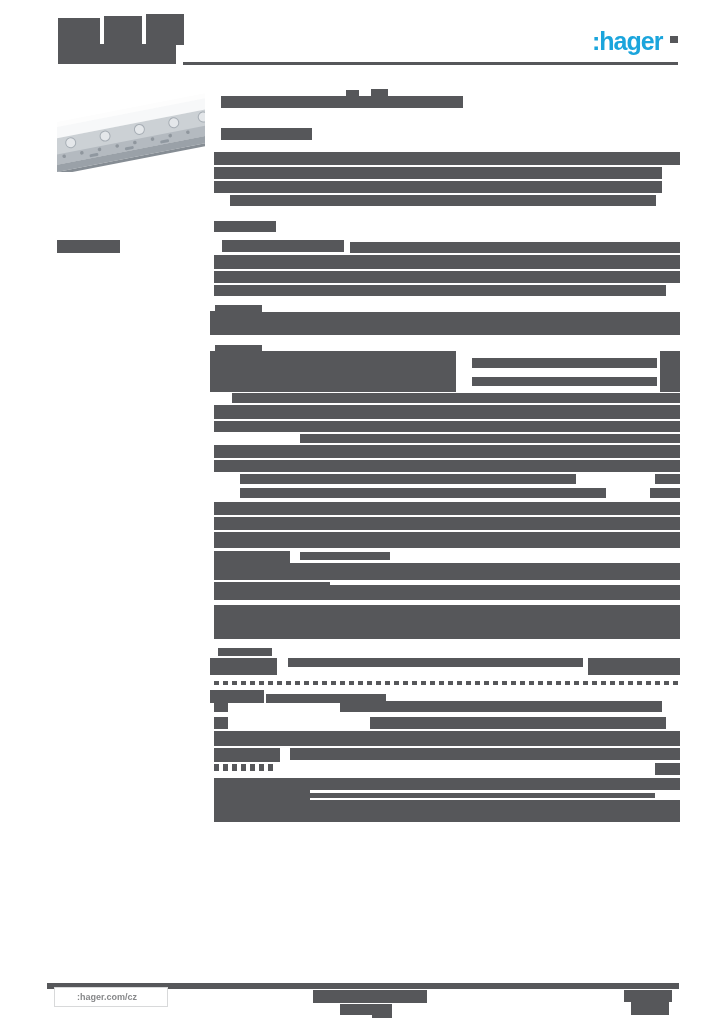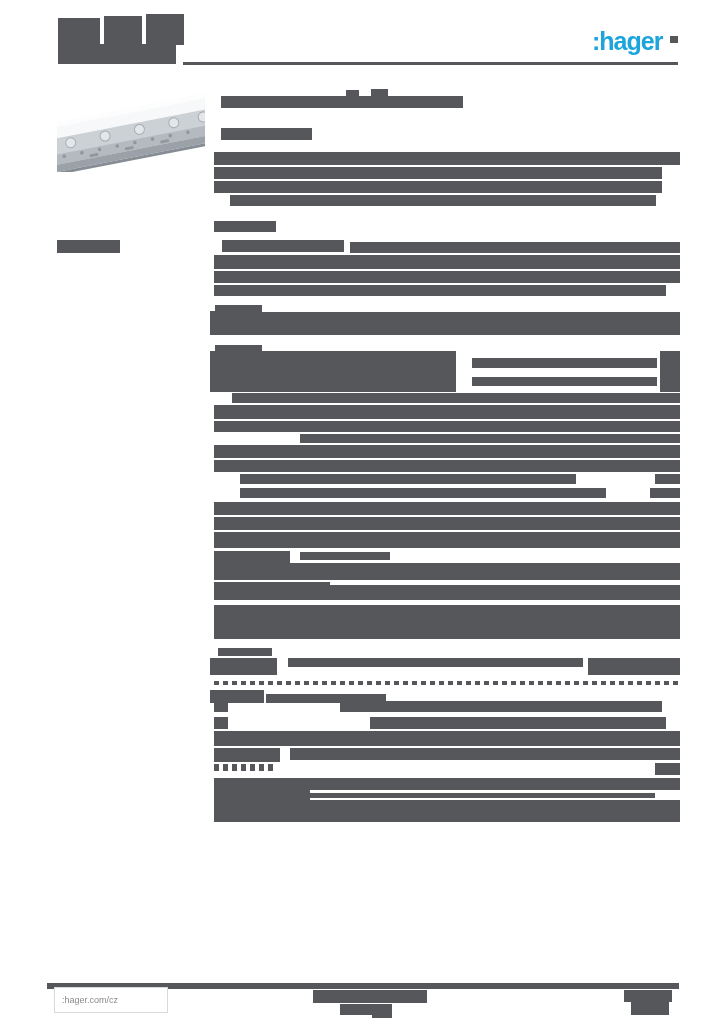--- a/index.html
+++ b/index.html
@@ -16,23 +16,23 @@
   }
   .rule{position:absolute;background:var(--rule,#56575a);}
   .logo{
     position:absolute;left:592px;top:28px;width:86px;height:26px;
     color:var(--blue,#1ba5dc);
     font-size:25px;font-weight:bold;letter-spacing:-1px;line-height:26px;
     font-family:"Liberation Sans", sans-serif;
   }
   .photo{position:absolute;left:57px;top:84px;width:148px;height:88px;overflow:hidden;}
   .footer-box{
-    position:absolute;left:54px;top:987px;width:114px;height:26px;
+    position:absolute;left:54px;top:987px;width:114px;height:20px;
     background:#fff;border:1px solid var(--border,#d8d9da);
-    box-sizing:border-box;display:flex;align-items:center;padding-left:7px;
+    box-sizing:border-box;display:flex;align-items:center;padding-left:22px;font-weight:bold;
   }
   .footer-box a{
     color:var(--footer_text,#87888a);font-size:9px;text-decoration:none;
     font-family:"Liberation Sans", sans-serif;white-space:nowrap;
   }
 </style>
 </head>
 <body>
 
 <div class="page">

